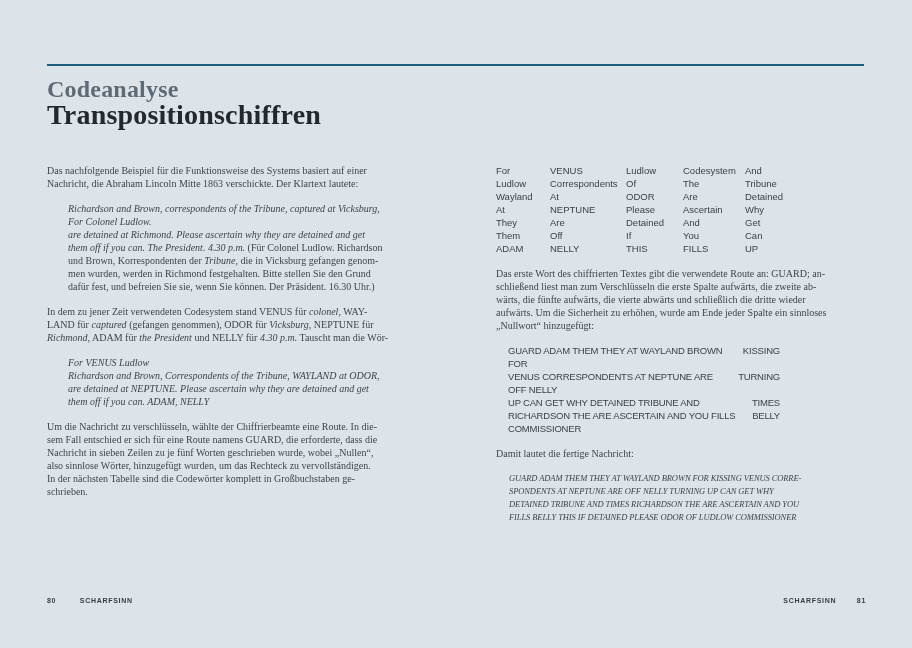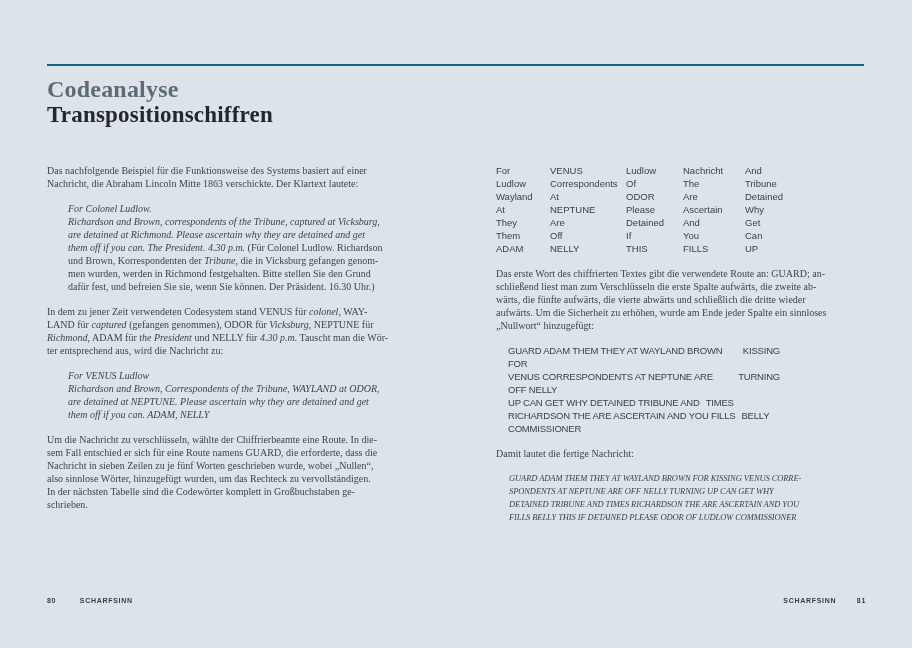--- a/index.html
+++ b/index.html
@@ -8,21 +8,21 @@
     background: var(--bg,#dce4e9);
     font-family: "Liberation Serif", serif;
     color: var(--body_ink,#3c454d);
     position: relative;
     overflow: hidden;
   }
   .spread { position:absolute; inset:0; }
   .top-rule { position:absolute; left:47px; top:64px; width:817px; height:2px; background:var(--accent,#1e5e7e); }
   .title-block { position:absolute; left:47px; top:77px; font-weight:bold; }
   .title-kicker { display:block; font-size:24px; line-height:25px; color:var(--kicker_ink,#5f6b74); letter-spacing:0.2px; }
-  .title-main { display:block; font-size:23px; line-height:25px; color:var(--title_ink,#23282e); letter-spacing:0.2px; }
+  .title-main { display:block; font-size:28px; line-height:25px; color:var(--title_ink,#23282e); letter-spacing:0.2px; }
   .col { position:absolute; top:164px; font-size:10px; line-height:13px; }
   .col-left { left:47px; width:392px; }
   .col-right { left:496px; width:382px; }
   .block { margin-bottom:12px; }
   .block:last-child { margin-bottom:0; }
   .quote { padding-left:21px; }
   .italic, .it { font-style: italic; }
   .tline { white-space:nowrap; }
   .codetable {
     display:grid;
@@ -30,21 +30,21 @@
     font-family:"Liberation Sans", sans-serif;
     font-size:9.5px; line-height:13px;
     color:var(--sans_ink,#39424a);
   }
   .cipher {
     font-family:"Liberation Sans", sans-serif;
     font-size:9.5px; line-height:13px; letter-spacing:-0.2px;
     margin-left:12px; width:272px;
     color:var(--sans_ink,#39424a);
   }
-  .pair { display:flex; gap:6px; }
+  .pair { display:flex; justify-content:space-between; gap:6px; }
   .pair .pr { text-align:right; white-space:nowrap; }
   .final {
     padding-left:13px; font-style:italic;
     font-size:8.5px; line-height:13px; letter-spacing:-0.1px;
   }
   .footer {
     position:absolute; top:597px;
     font-family:"Liberation Sans", sans-serif;
     font-size:7px; font-weight:bold; letter-spacing:0.7px;
     color:var(--footer_ink,#333e48);
@@ -65,33 +65,32 @@
     <span class="title-kicker">Codeanalyse</span>
     <span class="title-main">Transpositionschiffren</span>
   </h1>
 
   <div class="col col-left">
     <div class="block">
         <div class="tline"><span>Das nachfolgende Beispiel für die Funktionsweise des Systems basiert auf einer</span></div>
         <div class="tline"><span>Nachricht, die Abraham Lincoln Mitte 1863 verschickte. Der Klartext lautete:</span></div>
       </div>
     <div class="block quote">
+        <div class="tline"><span class="it">Richardson and Brown, correspondents of the Tribune, captured at Vicksburg,</span></div>
         <div class="tline"><span class="it">For Colonel Ludlow.</span></div>
-        <div class="tline"><span class="it">Richardson and Brown, correspondents of the Tribune, captured at Vicksburg,</span></div>
         <div class="tline"><span class="it">are detained at Richmond. Please ascertain why they are detained and get</span></div>
         <div class="tline"><span class="it">them off if you can. The President. 4.30 p.m.</span><span> (Für Colonel Ludlow. Richardson</span></div>
         <div class="tline"><span>und Brown, Korrespondenten der </span><span class="it">Tribune</span><span>, die in Vicksburg gefangen genom-</span></div>
         <div class="tline"><span>men wurden, werden in Richmond festgehalten. Bitte stellen Sie den Grund</span></div>
         <div class="tline"><span>dafür fest, und befreien Sie sie, wenn Sie können. Der Präsident. 16.30 Uhr.)</span></div>
       </div>
     <div class="block">
         <div class="tline"><span>In dem zu jener Zeit verwendeten Codesystem stand VENUS für </span><span class="it">colonel</span><span>, WAY-</span></div>
         <div class="tline"><span>LAND für </span><span class="it">captured</span><span> (gefangen genommen), ODOR für </span><span class="it">Vicksburg</span><span>, NEPTUNE für</span></div>
         <div class="tline"><span class="it">Richmond</span><span>, ADAM für </span><span class="it">the President</span><span> und NELLY für </span><span class="it">4.30 p.m.</span><span> Tauscht man die Wör-</span></div>
-        <div class="tline"><span>ter entsprechend aus, wird die Nachricht zu:</span></div>
       </div>
     <div class="block quote italic">
         <div class="tline"><span>For VENUS Ludlow</span></div>
         <div class="tline"><span>Richardson and Brown, Correspondents of the Tribune, WAYLAND at ODOR,</span></div>
         <div class="tline"><span>are detained at NEPTUNE. Please ascertain why they are detained and get</span></div>
         <div class="tline"><span>them off if you can. ADAM, NELLY</span></div>
       </div>
     <div class="block">
         <div class="tline"><span>Um die Nachricht zu verschlüsseln, wählte der Chiffrierbeamte eine Route. In die-</span></div>
         <div class="tline"><span>sem Fall entschied er sich für eine Route namens GUARD, die erforderte, dass die</span></div>
@@ -100,21 +99,21 @@
         <div class="tline"><span>In der nächsten Tabelle sind die Codewörter komplett in Großbuchstaben ge-</span></div>
         <div class="tline"><span>schrieben.</span></div>
       </div>
   </div>
 
   <div class="col col-right">
     <div class="block codetable">
         <div class="cell">For</div>
         <div class="cell">VENUS</div>
         <div class="cell">Ludlow</div>
-        <div class="cell">Nachricht</div>
+        <div class="cell">Codesystem</div>
         <div class="cell">And</div>
         <div class="cell">Ludlow</div>
         <div class="cell">Correspondents</div>
         <div class="cell">Of</div>
         <div class="cell">The</div>
         <div class="cell">Tribune</div>
         <div class="cell">Wayland</div>
         <div class="cell">At</div>
         <div class="cell">ODOR</div>
         <div class="cell">Are</div>

